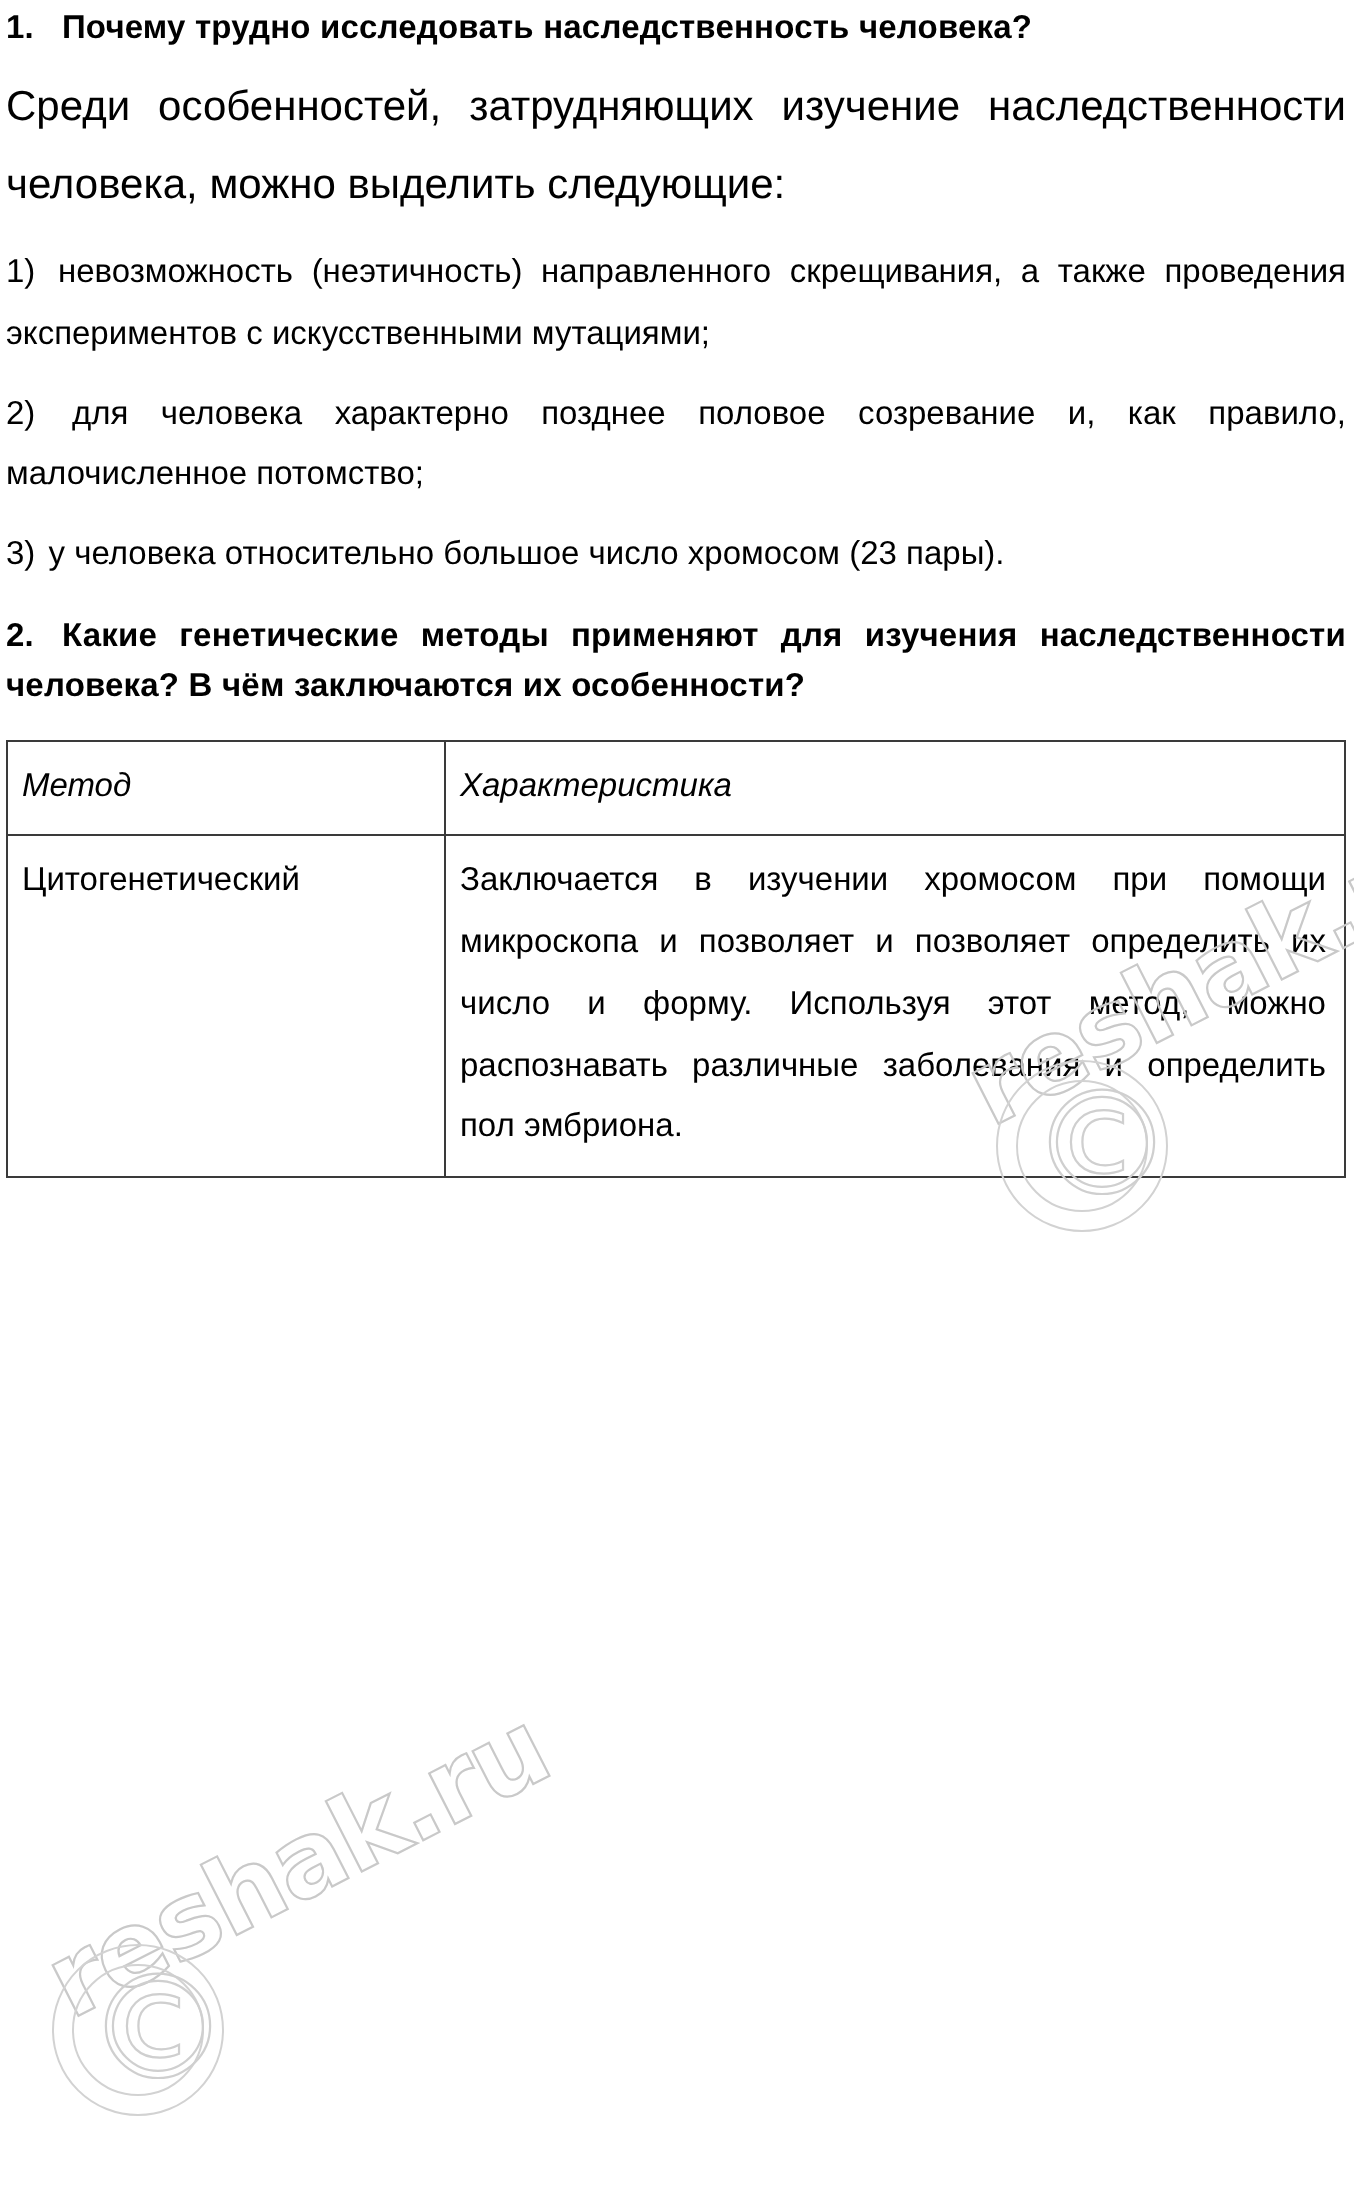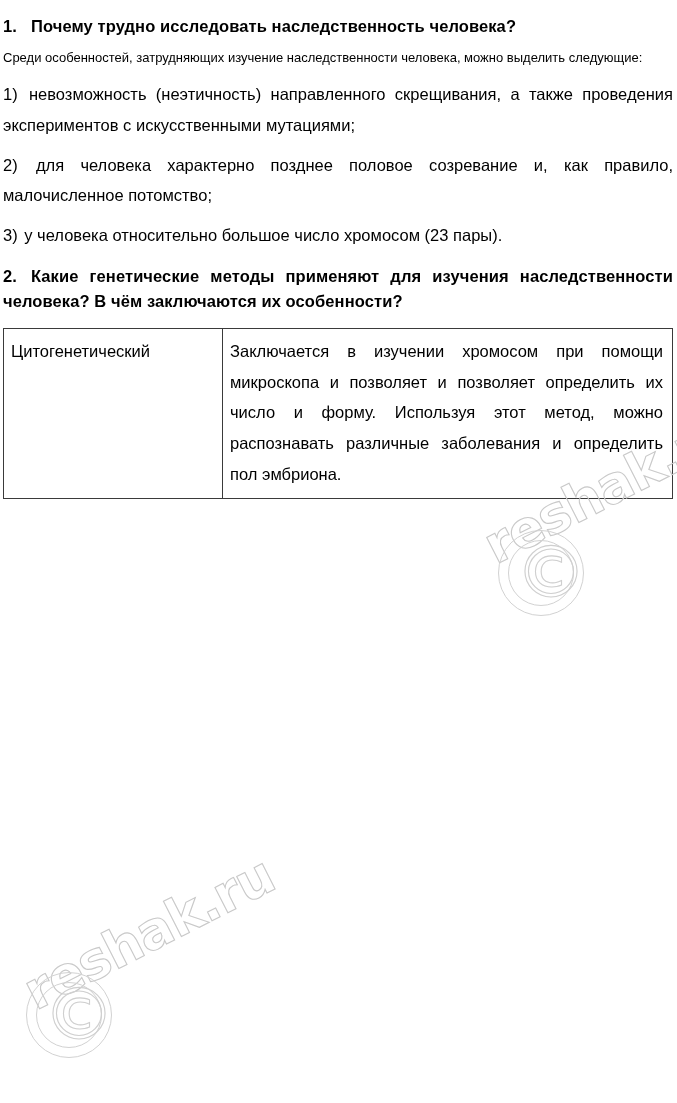--- a/index.html
+++ b/index.html
@@ -13,42 +13,42 @@
     position: relative;
     overflow: hidden;
     font-family: "Liberation Sans", sans-serif;
     color: #000000;
   }
   .page {
     position: relative;
     width: 677px;
     height: 1103px;
     box-sizing: border-box;
-    padding: 12px 4px 0 3px;
+    padding: 0 4px 0 3px;
   }
 
   
   .q-heading {
     font-weight: bold;
     font-size: 16.5px;
     line-height: 1.52;
     text-align: justify;
     text-justify: inter-word;
     margin: 0;
     letter-spacing: 0.1px;
   }
   .q-heading .q-num {
     margin-right: 14px;
   }
   #q1-heading { padding-top: 2px; }
   #q2-heading { margin-top: 13px; }
 
   
   .para {
-    font-size: 13px;
+    font-size: 21px;
     line-height: 1.86;
     text-align: justify;
     text-justify: inter-word;
     margin: 7px 0 0 0;
   }
   .list-item {
     font-size: 16.5px;
     line-height: 1.86;
     text-align: justify;
     text-justify: inter-word;
@@ -152,20 +152,24 @@
 
   <p class="q-heading" id="q2-heading"><span class="q-num">2.</span><span>Какие генетические методы применяют для изучения наследственности человека? В чём заключаются их особенности?</span></p>
 
   <table class="methods">
     <colgroup>
         <col class="c1">
         <col class="c2">
       </colgroup>
     <tbody>
       <tr>
+        <td class="head-cell">Метод</td>
+        <td class="head-cell">Характеристика</td>
+      </tr>
+      <tr>
         <td class="name-cell">Цитогенетический</td>
         <td class="desc-cell"><span>Заключается в изучении хромосом при помощи микроскопа и позволяет и позволяет определить их число и форму. Используя этот метод, можно распознавать различные заболевания и определить пол эмбриона.</span></td>
       </tr>
     </tbody>
   </table>
 
   <div class="watermark" id="watermark-1">
     <div class="wm-text">reshak.ru</div>
     <div class="wm-circle-group">
       <div class="wm-c"></div>

